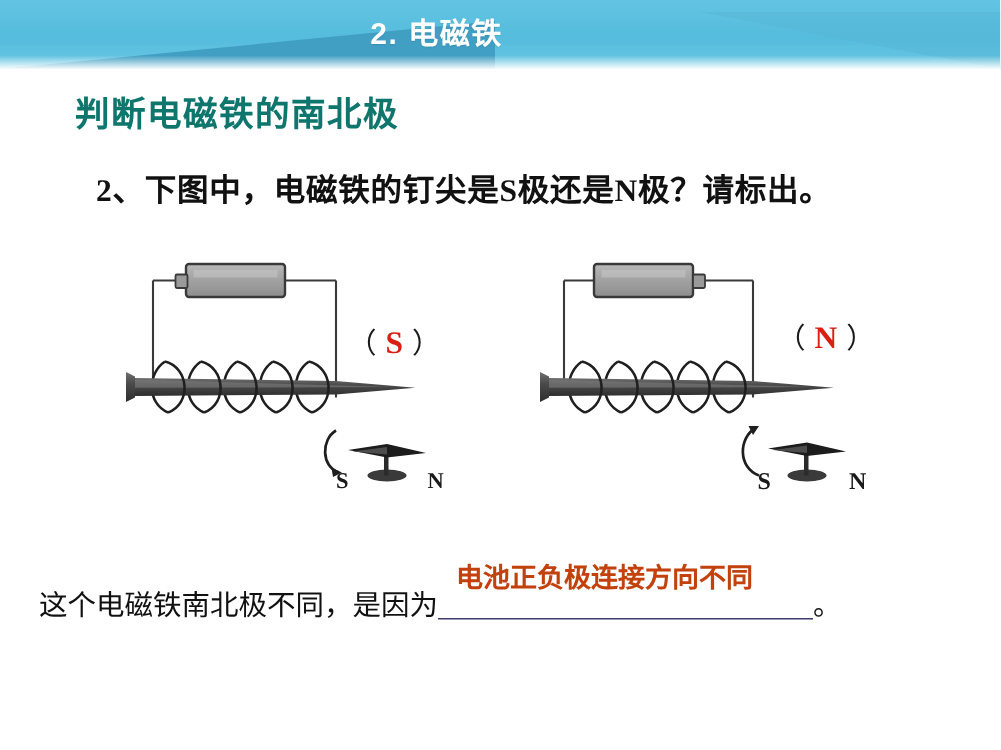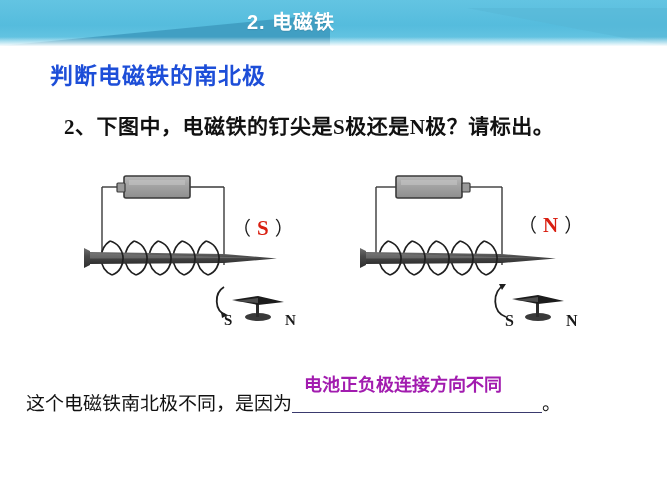--- a/index.html
+++ b/index.html
@@ -77,21 +77,21 @@
     letter-spacing: 1px;
     z-index: 4;
     text-shadow: 0 1px 1px rgba(0,0,0,0.10);
   }
 
   
   .subtitle {
     position: absolute;
     left: 50px;
     top: 57px;
-    color: #1d4ed8;
+    color: #0f766e;
     font-family: "Liberation Serif", "DejaVu Serif", serif;
     font-size: 23px;
     font-weight: bold;
     letter-spacing: 1px;
   }
 
   
   .question-line {
     position: absolute;
     left: 48px;
@@ -147,21 +147,21 @@
     display: inline-block;
     width: 250px;
     height: 22px;
     border-bottom: 1px solid #3a3a6e;
     vertical-align: -3px;
   }
   .answer-red {
     position: absolute;
     left: 12px;
     top: -20px;
-    color: #a21caf;
+    color: #c2410c;
     font-size: 18px;
     font-weight: bold;
     white-space: nowrap;
     font-family: Liberation Serif, serif;
   }
   .period-mark {
     font-size: 19px;
     color: #111111;
   }
 

